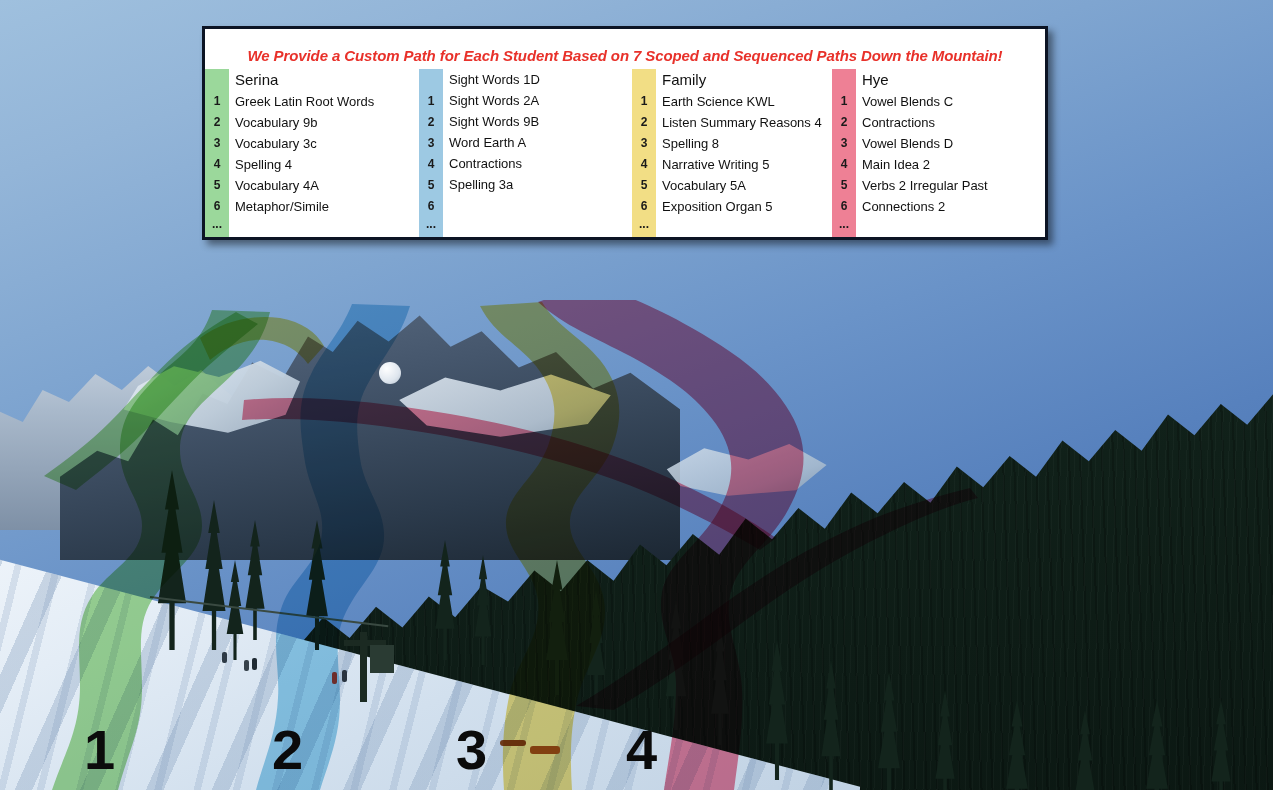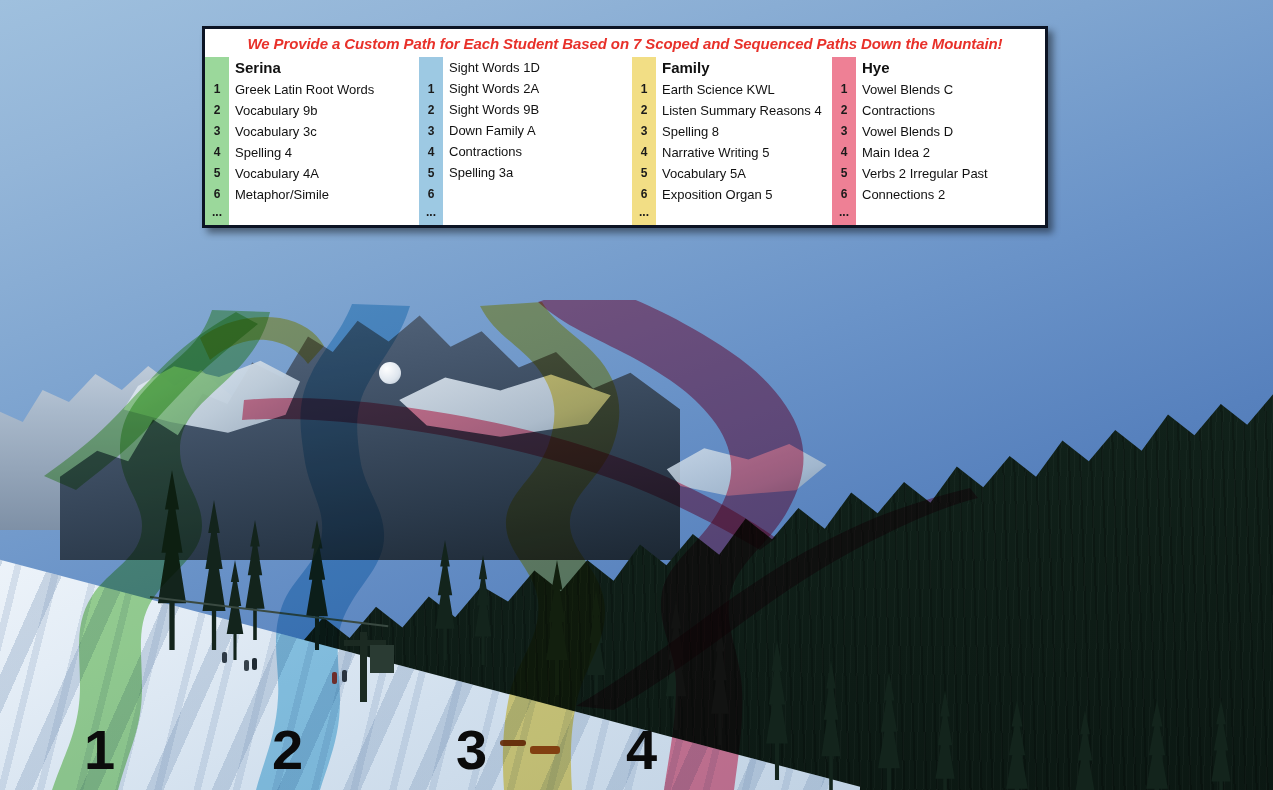--- a/index.html
+++ b/index.html
@@ -222,21 +222,21 @@
     border: 3px solid #0c1424;
     box-shadow: 5px 5px 7px rgba(0,0,0,0.45);
     box-sizing: border-box;
   }
   .panel-title {
     font-size: 15px;
     font-style: italic;
     font-weight: bold;
     color: #e8312a;
     text-align: center;
-    padding: 6px 6px 5px 6px;
+    padding: 18px 6px 5px 6px;
     white-space: nowrap;
     letter-spacing: -0.1px;
   }
   .cols {
     display: flex;
     align-items: stretch;
   }
   .col {
     display: flex;
     align-items: stretch;
@@ -246,21 +246,21 @@
     width: 24px;
     flex: 0 0 24px;
   }
   .col-body {
     flex: 1 1 auto;
     padding: 0 0 0 6px;
     min-width: 0;
   }
   .col-name {
     font-size: 15px;
-    font-weight: bold;
+    font-weight: normal;
     color: #111;
     height: 22px;
     line-height: 22px;
     white-space: nowrap;
   }
   .rowline {
     display: flex;
     align-items: center;
     height: 21px;
   }
@@ -468,21 +468,21 @@
           <div class="rowline">
               <span class="lbl">Sight Words 1D</span>
             </div>
           <div class="rowline">
               <span class="lbl">Sight Words 2A</span>
             </div>
           <div class="rowline">
               <span class="lbl">Sight Words 9B</span>
             </div>
           <div class="rowline">
-              <span class="lbl">Down Family A</span>
+              <span class="lbl">Word Earth A</span>
             </div>
           <div class="rowline">
               <span class="lbl">Contractions</span>
             </div>
           <div class="rowline">
               <span class="lbl">Spelling 3a</span>
             </div>
           <div class="col-spacer"></div>
         </div>
       </div>

